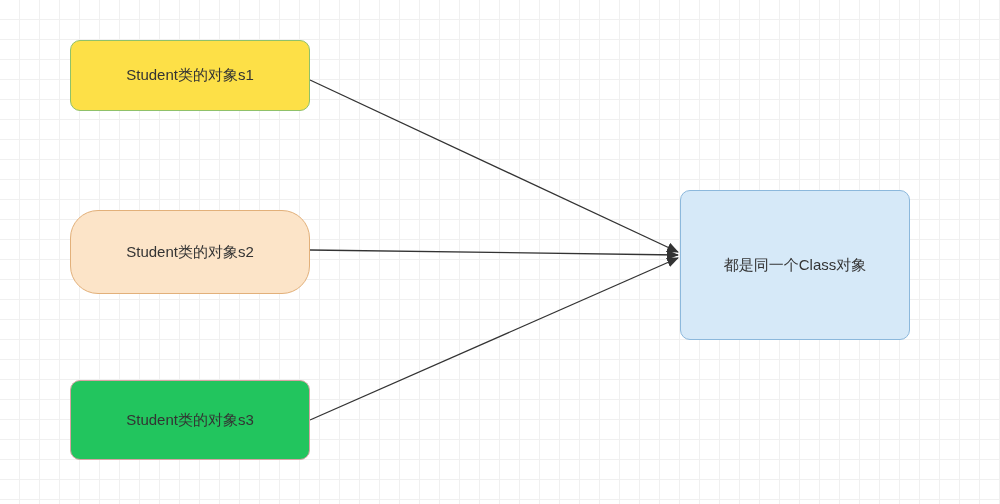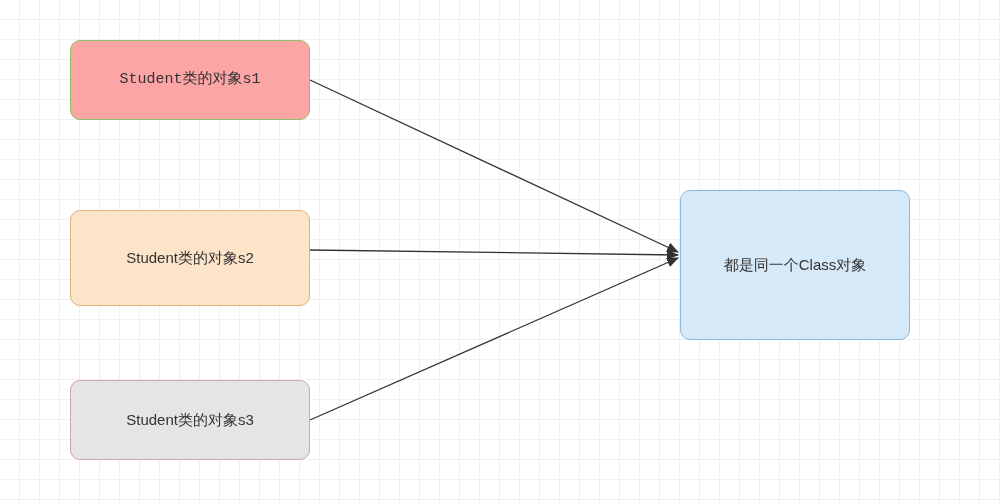--- a/index.html
+++ b/index.html
@@ -26,35 +26,35 @@
       border-radius: 10px;
       border: 1px solid;
       font-size: 15px;
       color: #333;
       text-align: center;
       line-height: 1.5;
       padding: 8px;
     }
     .node-s1 {
       left: 70px; top: 40px;
-      width: 240px; height: 80px;
-      background: #fca5a5;
+      width: 240px; height: 71px;
+      background: #fde047;
       border-color: #8fc16a;
-      font-family: Liberation Mono, monospace;
     }
     .node-s2 {
       left: 70px; top: 210px;
-      width: 240px; height: 96px;
+      width: 240px; height: 84px;
       background: #fce4c8;
       border-color: #e2b07a;
+      border-radius: 28px;
     }
     .node-s3 {
       left: 70px; top: 380px;
       width: 240px; height: 80px;
-      background: #e5e5e5;
+      background: #22c55e;
       border-color: #d9a2a4;
     }
     .node-class {
       left: 680px; top: 190px;
       width: 230px; height: 150px;
       background: #d6e9f8;
       border-color: #8cb8dc;
     }
     svg.connectors {
       position: absolute;

